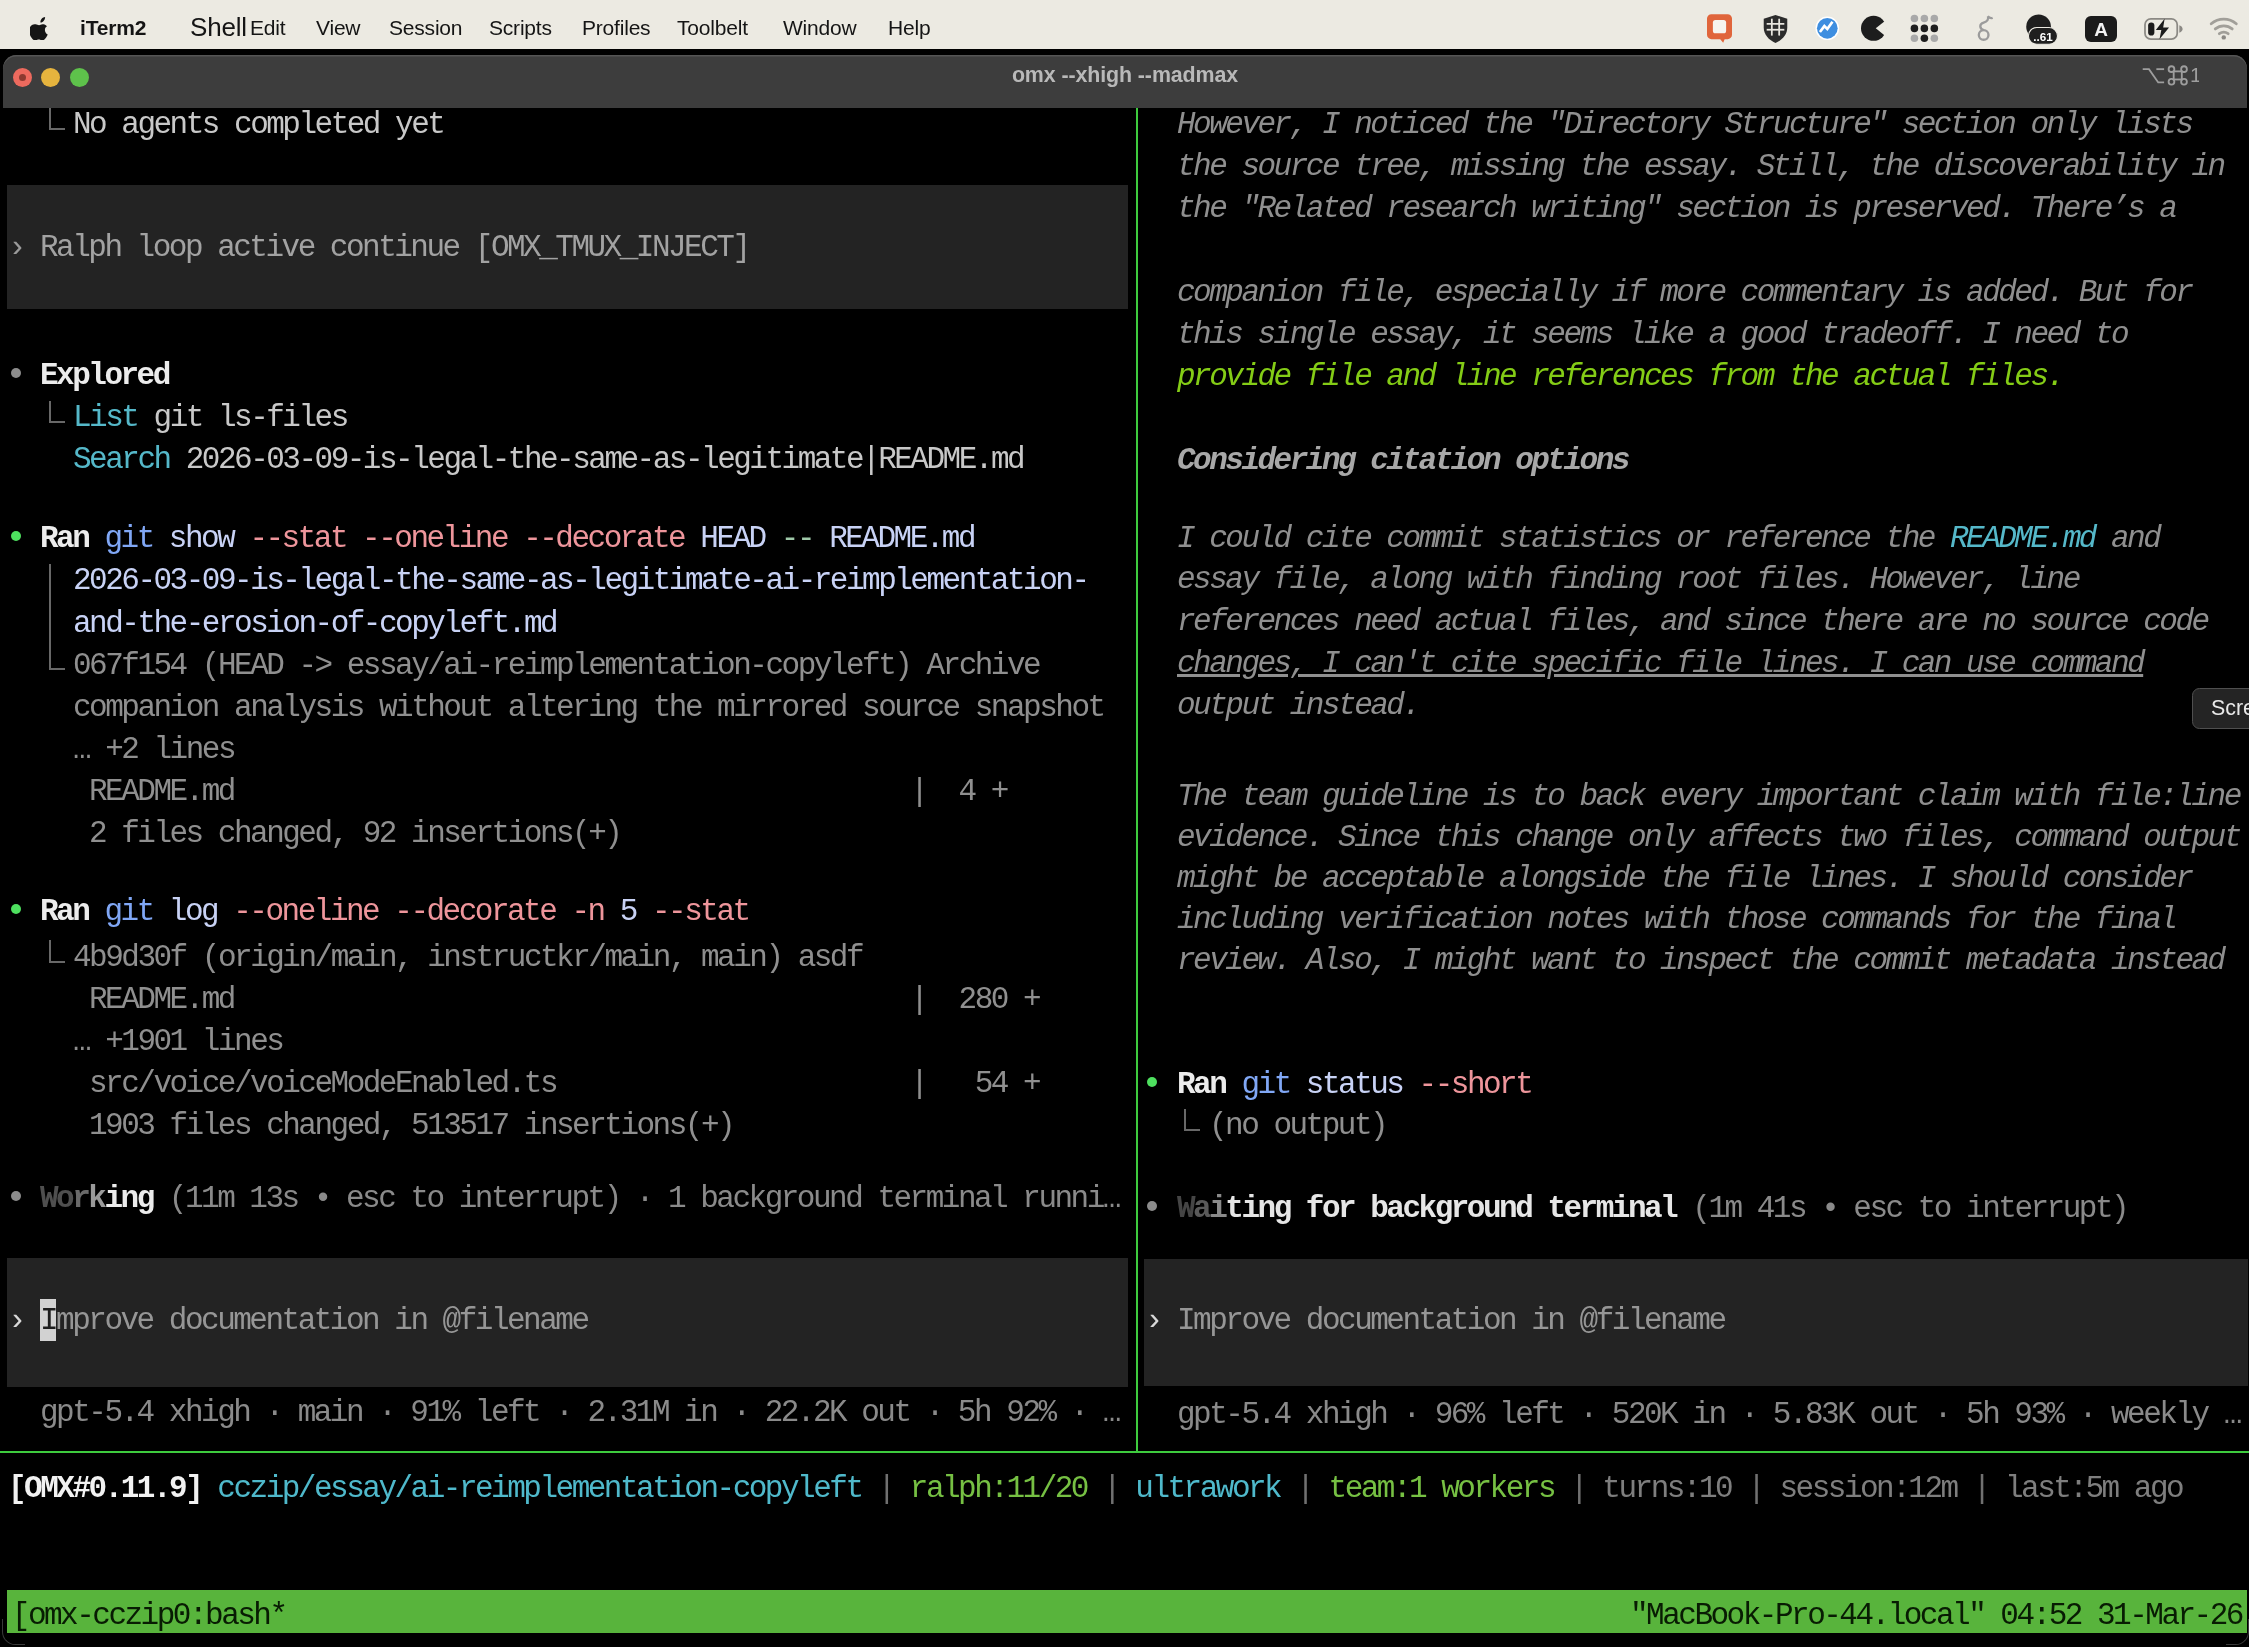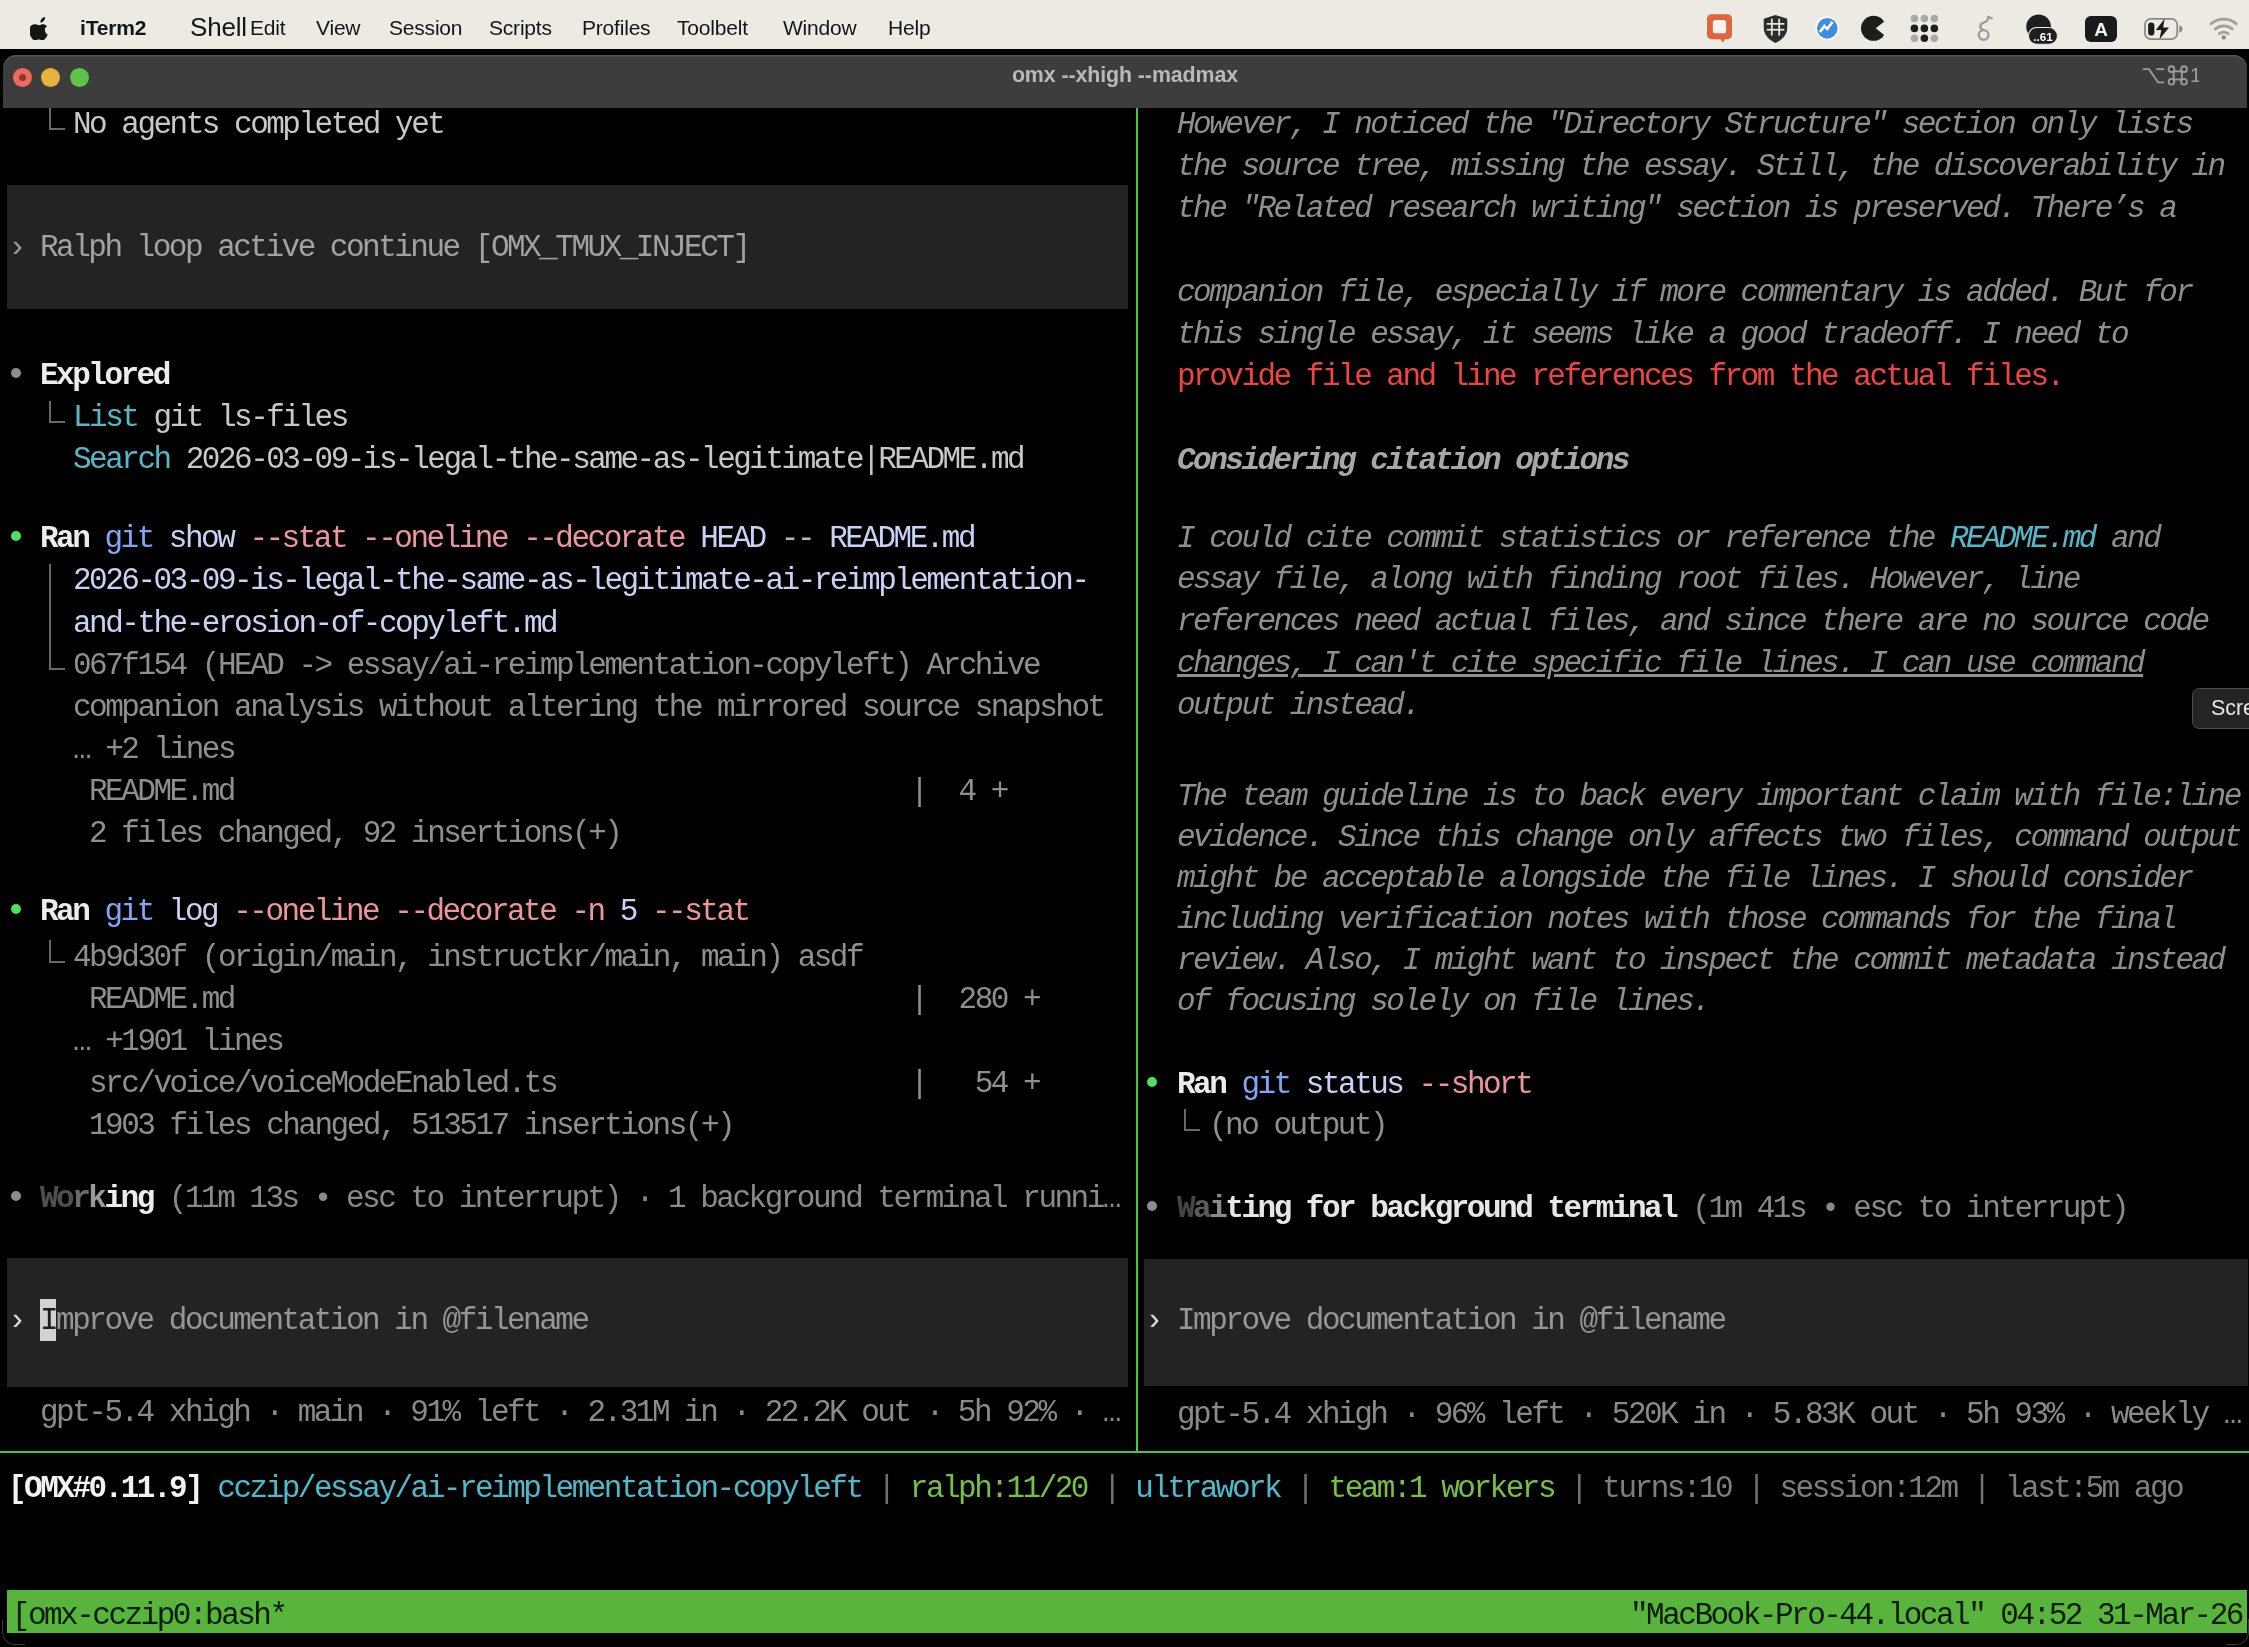--- a/index.html
+++ b/index.html
@@ -145,33 +145,32 @@
 <div class="ln" style="left:40px;top:1183px"><span style="color:#4f4f4f;font-weight:bold;">Wo</span><span style="color:#6a6a6a;font-weight:bold;">r</span><span style="color:#9a9a9a;font-weight:bold;">k</span><span style="color:#ececec;font-weight:bold;">ing</span><span style="color:#8a8a8a;"> (11m 13s • esc to interrupt) · 1 background terminal runni…</span></div>
 <div style="position:absolute;left:40px;top:1299px;width:16px;height:42px;background:#d2d2d2"></div>
 <div class="ln" style="left:8px;top:1305px"><span style="color:#d8d8d8;">›</span></div>
 <div class="ln" style="left:40px;top:1305px"><span style="color:#1e1e1e;">I</span><span style="color:#969696;">mprove documentation in @filename</span></div>
 <div class="ln" style="left:40px;top:1397px"><span style="color:#8a8a8a;">gpt-5.4 xhigh · main · 91% left · 2.31M in · 22.2K out · 5h 92% · …</span></div>
 <div class="ln" style="left:1177px;top:109px"><span style="color:#8f8f8f;font-style:italic;">However, I noticed the "Directory Structure" section only lists</span></div>
 <div class="ln" style="left:1177px;top:151px"><span style="color:#8f8f8f;font-style:italic;">the source tree, missing the essay. Still, the discoverability in</span></div>
 <div class="ln" style="left:1177px;top:193px"><span style="color:#8f8f8f;font-style:italic;">the "Related research writing" section is preserved. There’s a</span></div>
 <div class="ln" style="left:1177px;top:277px"><span style="color:#8f8f8f;font-style:italic;">companion file, especially if more commentary is added. But for</span></div>
 <div class="ln" style="left:1177px;top:319px"><span style="color:#8f8f8f;font-style:italic;">this single essay, it seems like a good tradeoff. I need to</span></div>
-<div class="ln" style="left:1177px;top:361px"><span style="color:#ef4444;">provide file and line references from the actual files.</span></div>
+<div class="ln" style="left:1177px;top:361px"><span style="color:#84cc16;font-style:italic;">provide file and line references from the actual files.</span></div>
 <div class="rln" style="left:1177px;top:445px"><span style="color:#a8a8a8;font-weight:bold;font-style:italic;">Considering citation options</span></div>
 <div class="rln" style="left:1177px;top:523px"><span style="color:#8f8f8f;font-style:italic;">I could cite commit statistics or reference the </span><span style="color:#55b8c9;font-style:italic;">README.md</span><span style="color:#8f8f8f;font-style:italic;"> and</span></div>
 <div class="ln" style="left:1177px;top:564px"><span style="color:#8f8f8f;font-style:italic;">essay file, along with finding root files. However, line</span></div>
 <div class="ln" style="left:1177px;top:606px"><span style="color:#8f8f8f;font-style:italic;">references need actual files, and since there are no source code</span></div>
 <div class="ln" style="left:1177px;top:648px"><span style="color:#8f8f8f;font-style:italic;text-decoration:underline;">changes, I can't cite specific file lines. I can use command</span></div>
 <div class="ln" style="left:1177px;top:690px"><span style="color:#8f8f8f;font-style:italic;">output instead.</span></div>
 <div class="ln" style="left:1177px;top:781px"><span style="color:#8f8f8f;font-style:italic;">The team guideline is to back every important claim with file:line</span></div>
 <div class="ln" style="left:1177px;top:822px"><span style="color:#8f8f8f;font-style:italic;">evidence. Since this change only affects two files, command output</span></div>
 <div class="ln" style="left:1177px;top:863px"><span style="color:#8f8f8f;font-style:italic;">might be acceptable alongside the file lines. I should consider</span></div>
 <div class="ln" style="left:1177px;top:904px"><span style="color:#8f8f8f;font-style:italic;">including verification notes with those commands for the final</span></div>
 <div class="ln" style="left:1177px;top:945px"><span style="color:#8f8f8f;font-style:italic;">review. Also, I might want to inspect the commit metadata instead</span></div>
-<div class="ln" style="left:1177px;top:986px"><span style="color:#8f8f8f;font-style:italic;">of focusing solely on file lines.</span></div>
 <div style="position:absolute;left:1147px;top:1077px;width:10.3px;height:10.3px;border-radius:50%;background:#4ee05f"></div>
 <div class="ln" style="left:1177px;top:1069px"><span style="color:#ececec;font-weight:bold;">Ran</span><span style="color:#c8c8c8;"> </span><span style="color:#80a7f5;">git</span><span style="color:#c8c8c8;"> </span><span style="color:#c8d2f5;">status</span><span style="color:#c8c8c8;"> </span><span style="color:#ee959b;">--short</span></div>
 <div class="g" style="left:1184px;top:1109px;width:1.8px;height:22px"></div>
 <div class="g" style="left:1184px;top:1129px;width:15.5px;height:1.8px"></div>
 <div class="rln" style="left:1209px;top:1110px"><span style="color:#8f8f8f;">(no output)</span></div>
 <div style="position:absolute;left:1147px;top:1201px;width:10.3px;height:10.3px;border-radius:50%;background:#8c8c8c"></div>
 <div class="ln" style="left:1177px;top:1193px"><span style="color:#454545;font-weight:bold;">W</span><span style="color:#5a5a5a;font-weight:bold;">a</span><span style="color:#8a8a8a;font-weight:bold;">i</span><span style="color:#e6e6e6;font-weight:bold;">ting for background terminal</span><span style="color:#8a8a8a;"> (1m 41s • esc to interrupt)</span></div>
 <div class="rln" style="left:1145px;top:1305px"><span style="color:#d8d8d8;">›</span></div>
 <div class="rln" style="left:1177px;top:1305px"><span style="color:#969696;">Improve documentation in @filename</span></div>
 <div class="rln" style="left:1177px;top:1399px"><span style="color:#8a8a8a;">gpt-5.4 xhigh · 96% left · 520K in · 5.83K out · 5h 93% · weekly …</span></div>

